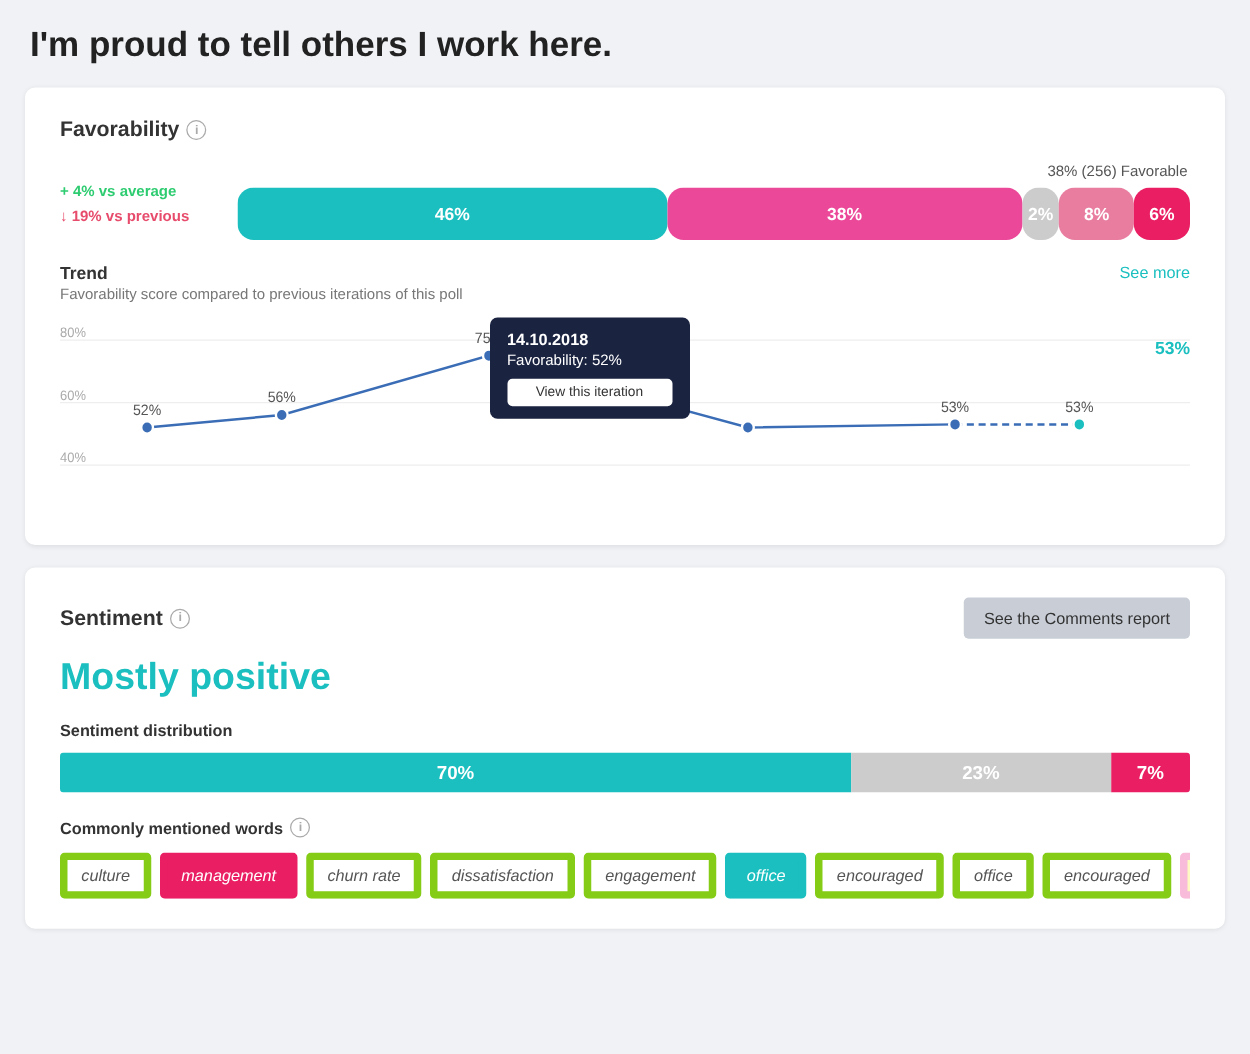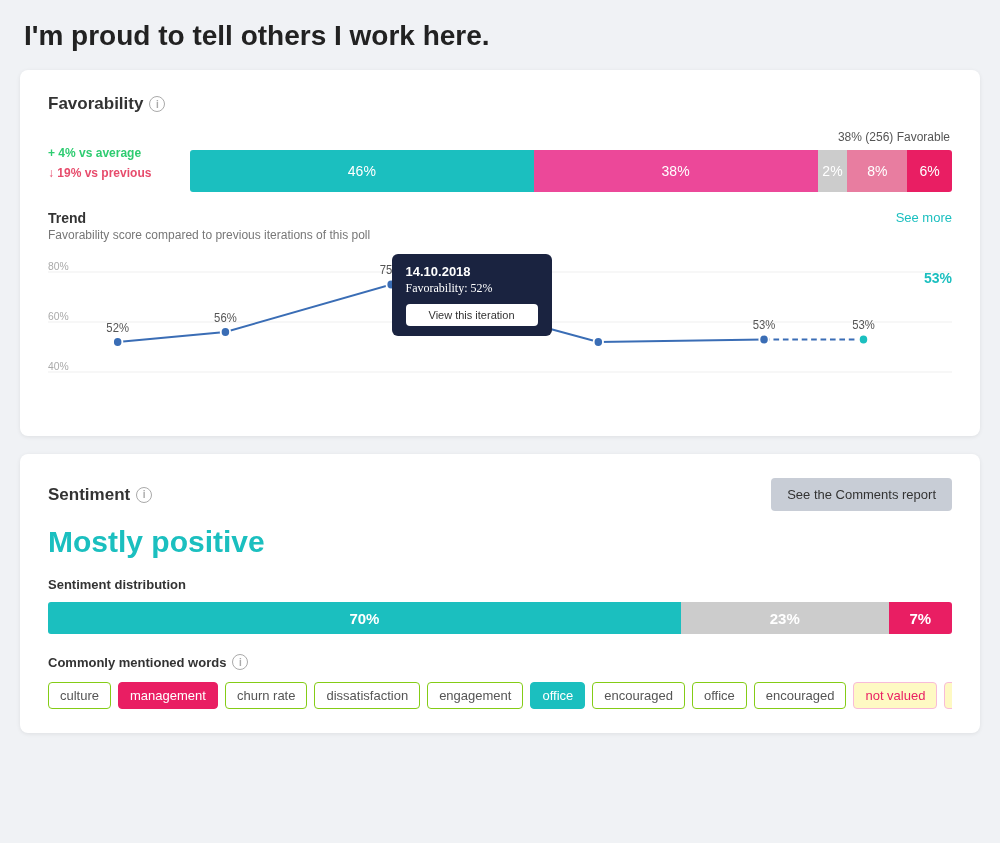--- a/index.html
+++ b/index.html
@@ -88,22 +88,23 @@
       height: 42px;
       border-radius: 3px;
       overflow: hidden;
       width: 100%;
     }
     .fav-bar-seg {
       display: flex;
       align-items: center;
       justify-content: center;
       font-size: 14px;
-      font-weight: 400;
+      font-weight: 700;
       color: #fff;
+      border-radius: 13px;
     }
     
     .trend-section { margin-top: 8px; }
     .trend-header {
       display: flex;
       justify-content: space-between;
       align-items: flex-start;
       margin-bottom: 4px;
     }
     .trend-title { font-weight: 700; font-size: 14px; color: #333; }
@@ -125,21 +126,21 @@
       color: #fff;
       border-radius: 6px;
       padding: 10px 14px;
       font-size: 12px;
       left: 38%;
       top: 2px;
       min-width: 160px;
       z-index: 10;
     }
     .tooltip-date { font-weight: 700; margin-bottom: 2px; font-size: 13px; }
-    .tooltip-fav { margin-bottom: 8px; font-family: Liberation Serif, serif; }
+    .tooltip-fav { margin-bottom: 8px; }
     .tooltip-btn {
       background: #fff;
       color: #333;
       border: none;
       border-radius: 4px;
       padding: 5px 10px;
       font-size: 11px;
       cursor: pointer;
       font-weight: 500;
       width: 100%;
@@ -202,23 +203,24 @@
       gap: 7px;
       flex-wrap: nowrap;
       align-items: center;
       overflow: hidden;
     }
     .word-tag {
       border-radius: 4px;
       padding: 5px 11px;
       font-size: 13px;
       white-space: nowrap;
-      border: 1px solid #84cc16;
+      border: 6px solid #84cc16;
       color: #555;
       background: #fff;
+      font-style: italic;
     }
     .word-tag.pink { background: #e91e63; color: #fff; border-color: #e91e63; }
     .word-tag.light-pink { background: #fef9c3; color: #e91e63; border-color: #f8bbd9; }
     .word-tag.teal { background: #1bbfbf; color: #fff; border-color: #1bbfbf; }
   </style>
 </head>
 <body>
 
 <div class="page-title">I'm proud to tell others I work here.</div>
 

